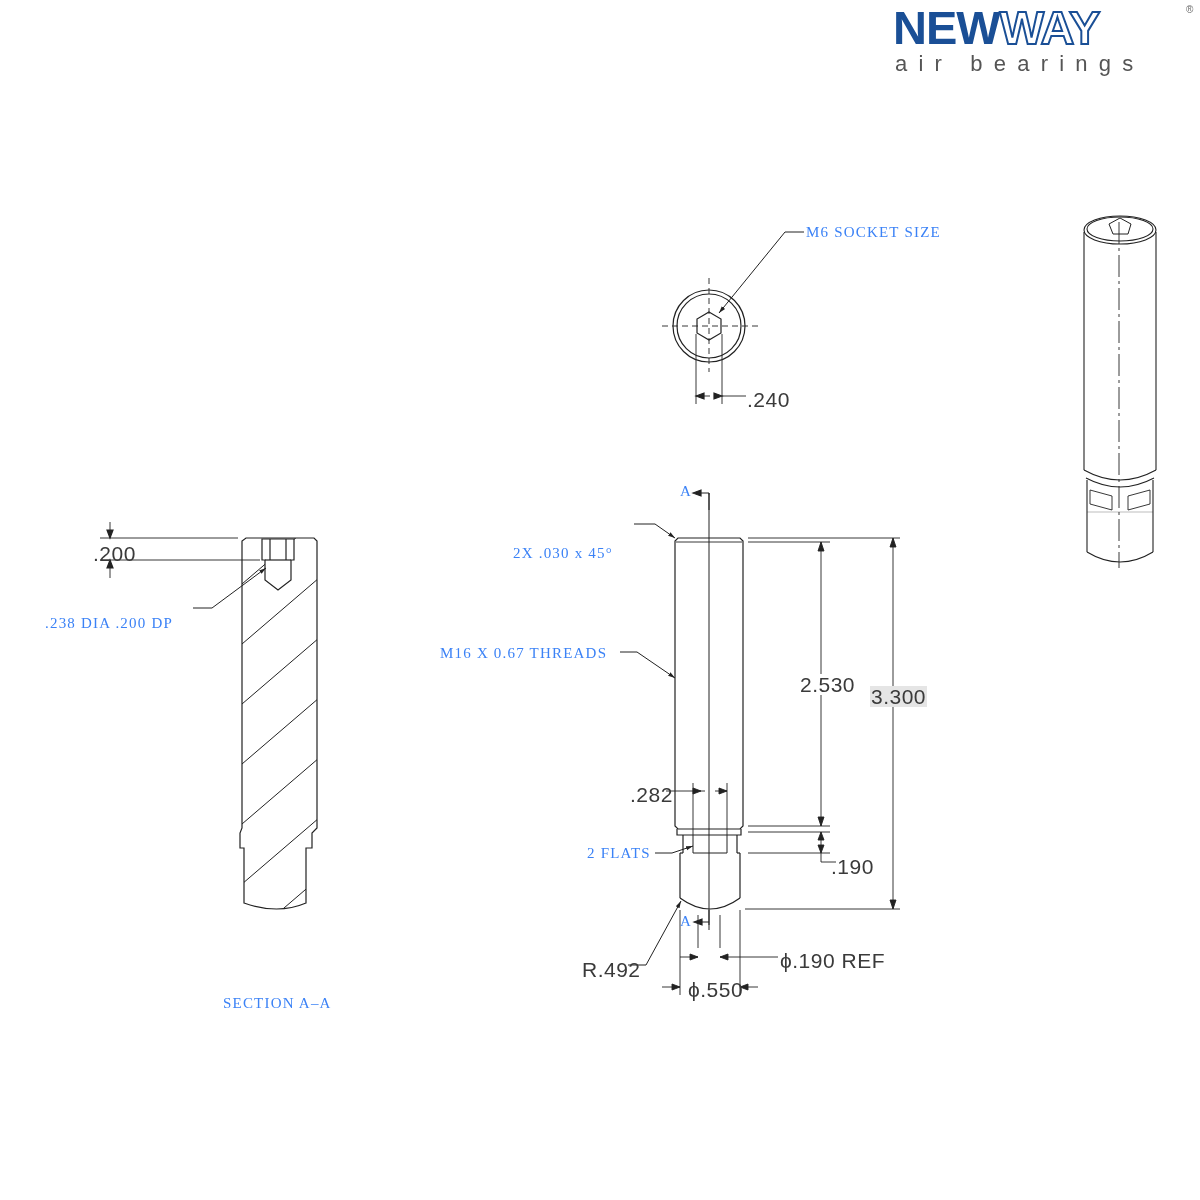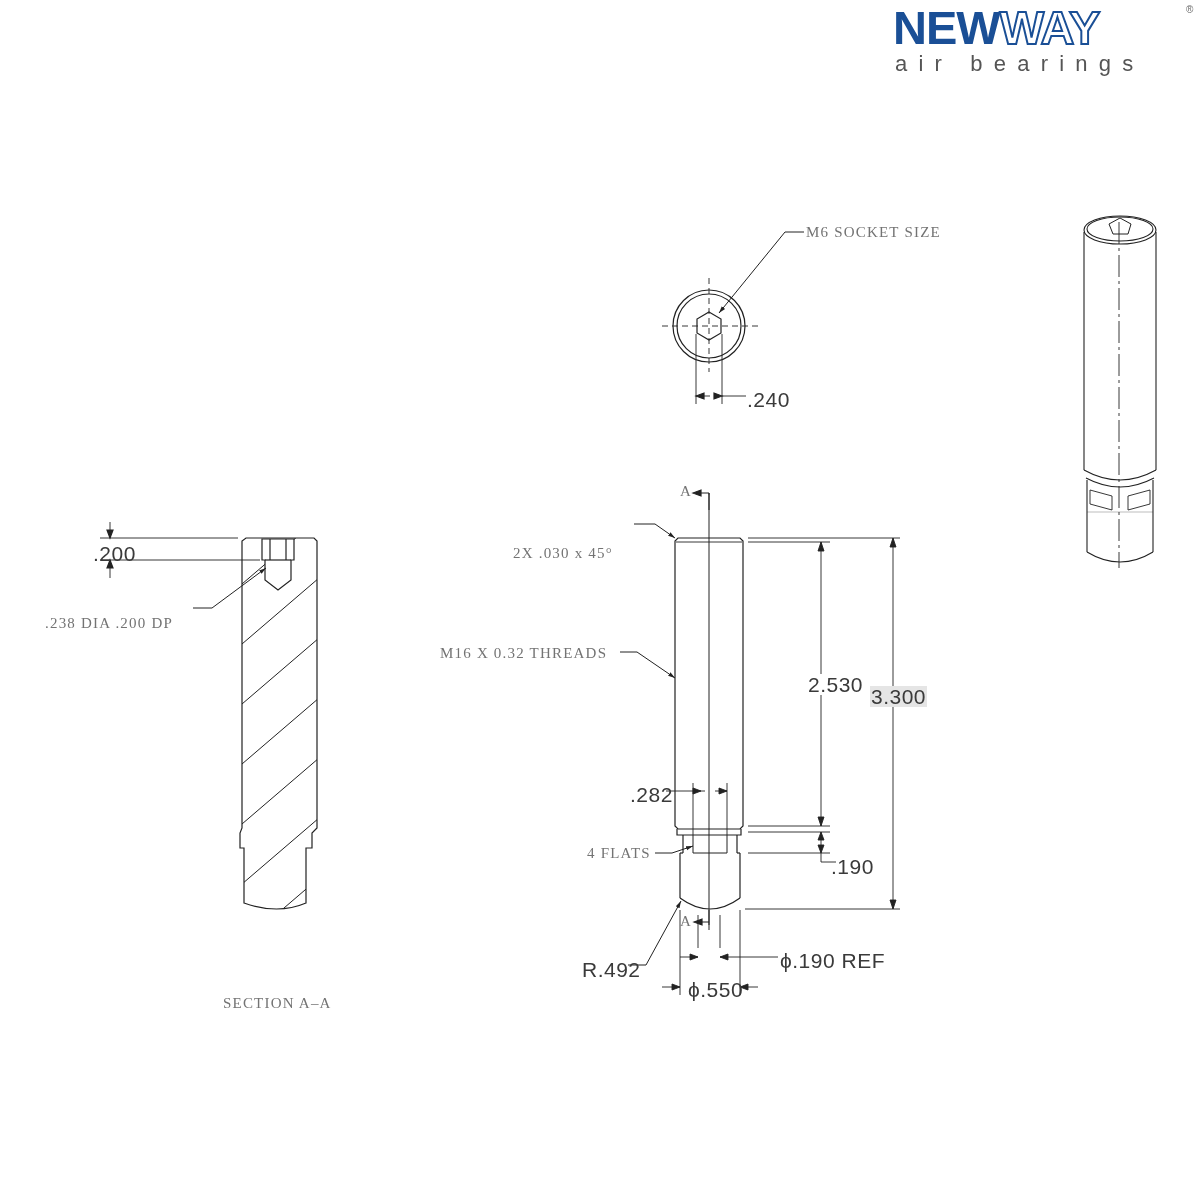--- a/index.html
+++ b/index.html
@@ -3,21 +3,21 @@
 <meta charset="utf-8">
 <style>
   html, body { margin: 0; padding: 0; background: #ffffff; }
   body { width: 1200px; height: 1200px; position: relative; overflow: hidden; }
   .sheet { position: absolute; left: 0; top: 0; width: 1200px; height: 1200px; }
   svg.drawing { position: absolute; left: 0; top: 0; }
   .lbl {
     position: absolute;
     font-family: "Liberation Serif", "DejaVu Serif", serif;
     font-size: 15px;
-    color: #737373;
+    color: #3b82f6;
     letter-spacing: 1.2px;
     white-space: nowrap;
     line-height: 1;
   }
   .dim {
     position: absolute;
     font-family: Liberation Sans, sans-serif;
     font-size: 21px;
     color: #3a3a3a;
     letter-spacing: 0.5px;
@@ -222,23 +222,23 @@
   <div class="lbl" style="left:806px; top:225px;">M6 SOCKET SIZE</div>
   <div class="dim" style="left:747px; top:389px;">.240</div>
 
   <div class="dim" style="left:93px; top:543px;">.200</div>
   <div class="lbl" style="left:45px; top:616px;">.238 DIA .200 DP</div>
   <div class="lbl" style="left:223px; top:996px;">SECTION A–A</div>
 
   <div class="lbl" style="left:680px; top:484px;">A</div>
   <div class="lbl" style="left:680px; top:914px;">A</div>
   <div class="lbl" style="left:513px; top:517px;margin-top:29px;">2X .030 x 45°</div>
-  <div class="lbl" style="left:440px; top:646px;">M16 X 0.32 THREADS</div>
-  <div class="dim" style="left:799px; top:674px; background:#fff; padding:0 1px;margin-left:8px;">2.530</div>
+  <div class="lbl" style="left:440px; top:646px;">M16 X 0.67 THREADS</div>
+  <div class="dim" style="left:799px; top:674px; background:#fff; padding:0 1px;">2.530</div>
   <div class="dim" style="left:870px; top:686px; background:#e5e5e5; padding:0 1px;">3.300</div>
   <div class="dim" style="left:630px; top:784px;">.282</div>
-  <div class="lbl" style="left:587px; top:846px;">4 FLATS</div>
+  <div class="lbl" style="left:587px; top:846px;">2 FLATS</div>
   <div class="dim" style="left:831px; top:856px;">.190</div>
   <div class="dim" style="left:582px; top:959px;">R.492</div>
   <div class="dim" style="left:780px; top:950px;">ϕ.190 REF</div>
   <div class="dim" style="left:688px; top:979px;">ϕ.550</div>
 
 </div>
 
 </body></html>

